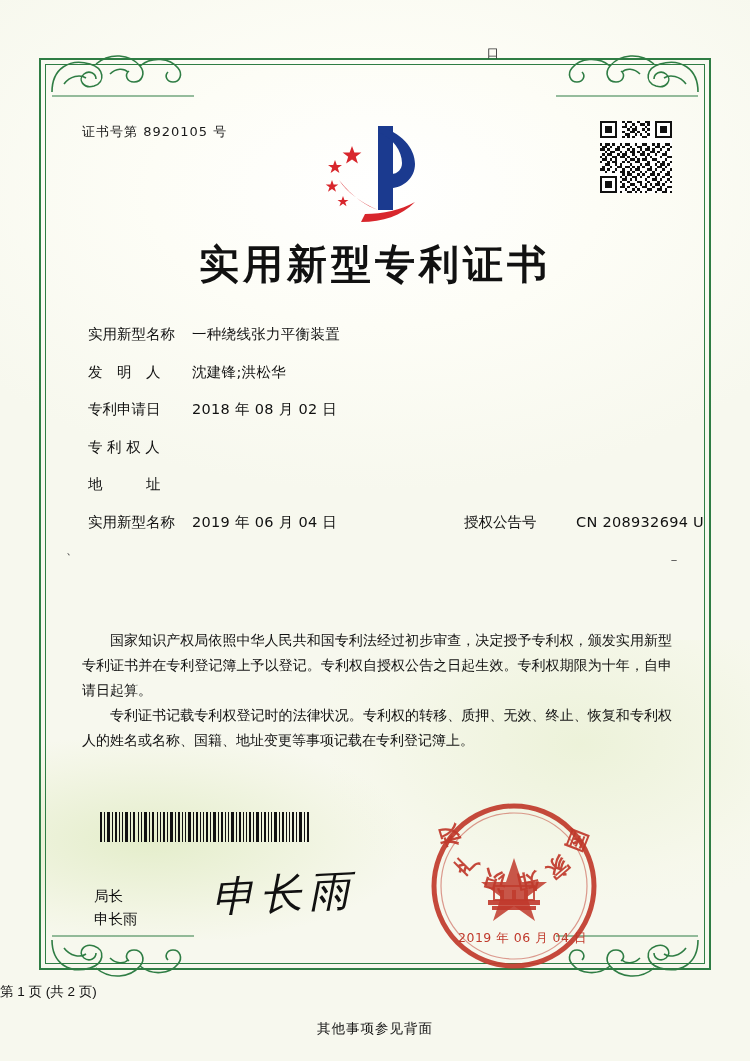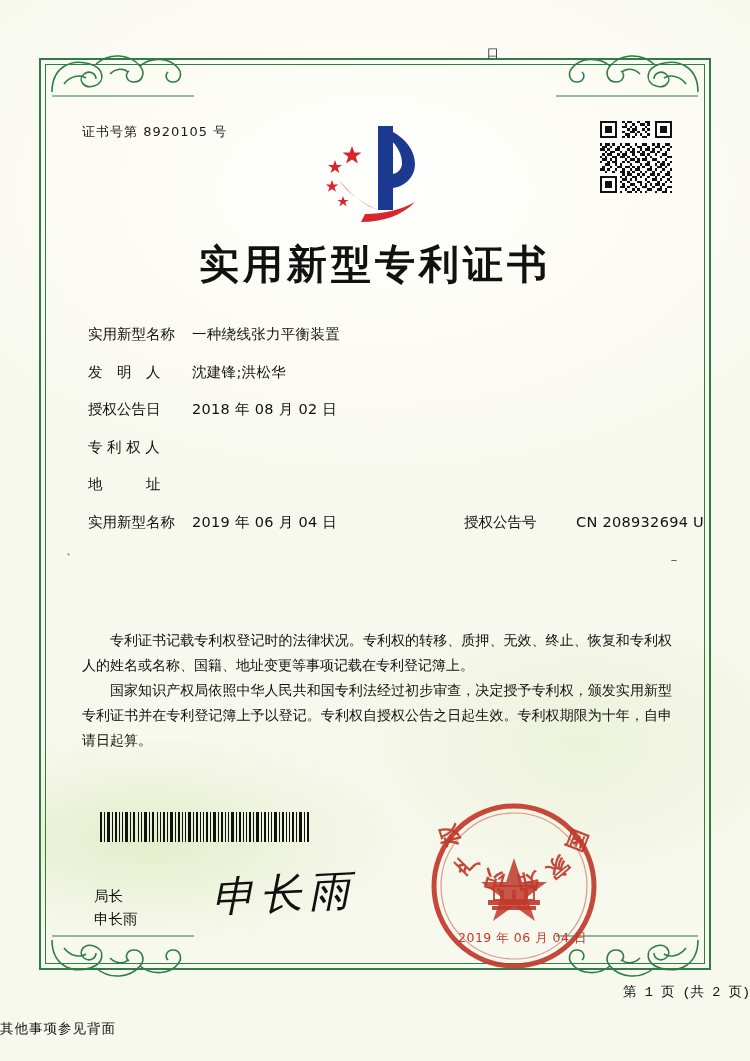--- a/index.html
+++ b/index.html
@@ -164,28 +164,29 @@
     position: absolute;
     left: 458px; top: 930px;
     font-size: 12.5px;
     color: #c0392b;
     font-family: "DejaVu Sans", sans-serif;
     letter-spacing: 0.5px;
   }
   .page-no {
     position: absolute;
     left: 0; right: 0; top: 983px;
-    text-align: right;
+    text-align: left;
     font-size: 13.5px;
     color: #111;
-    font-family: Liberation Mono, monospace;
+    font-family: Liberation Sans, sans-serif;
   }
   .footer-note {
     position: absolute;
     left: 0; right: 0; top: 1020px;
+    text-align: center;
     font-size: 13.5px;
     color: #111;
     font-family: Liberation Sans, sans-serif;
     letter-spacing: 1px;
   }
   .stray-mark {
     position: absolute;
     color: #333;
     font-size: 12px;
     font-family: "DejaVu Sans", sans-serif;
@@ -498,40 +499,40 @@
   <div class="fields">
     <div class="field-row">
       <div class="field-label">实用新型名称</div>
       <div class="field-value">一种绕线张力平衡装置</div>
     </div>
     <div class="field-row">
       <div class="field-label">发　明　人</div>
       <div class="field-value">沈建锋;洪松华</div>
     </div>
     <div class="field-row">
-      <div class="field-label">授权公告日</div>
+      <div class="field-label">专利申请日</div>
       <div class="field-value">2018 年 08 月 02 日</div>
     </div>
     <div class="field-row">
       <div class="field-label">专 利 权 人</div>
     </div>
     <div class="field-row">
       <div class="field-label">地　　　址</div>
     </div>
     <div class="field-row split">
       <div class="field-label">实用新型名称</div>
       <div class="field-value">2019 年 06 月 04 日</div>
       <div class="field-label2">授权公告号</div>
       <div class="field-value">CN 208932694 U</div>
     </div>
   </div>
 
   <div class="paras">
+    <p>国家知识产权局依照中华人民共和国专利法经过初步审查，决定授予专利权，颁发实用新型专利证书并在专利登记簿上予以登记。专利权自授权公告之日起生效。专利权期限为十年，自申请日起算。</p>
     <p>专利证书记载专利权登记时的法律状况。专利权的转移、质押、无效、终止、恢复和专利权人的姓名或名称、国籍、地址变更等事项记载在专利登记簿上。</p>
-    <p>国家知识产权局依照中华人民共和国专利法经过初步审查，决定授予专利权，颁发实用新型专利证书并在专利登记簿上予以登记。专利权自授权公告之日起生效。专利权期限为十年，自申请日起算。</p>
   </div>
 
   <div class="barcode">
     <svg width="210" height="30" viewBox="0 0 210 30" shape-rendering="crispEdges">
       <rect width="210" height="30" fill="transparent"></rect>
       <g fill="#111">
         <rect x="0" y="0" width="2" height="30"></rect>
           <rect x="4" y="0" width="1" height="30"></rect>
         <rect x="7" y="0" width="3" height="30"></rect>
           <rect x="12" y="0" width="1" height="30"></rect>

